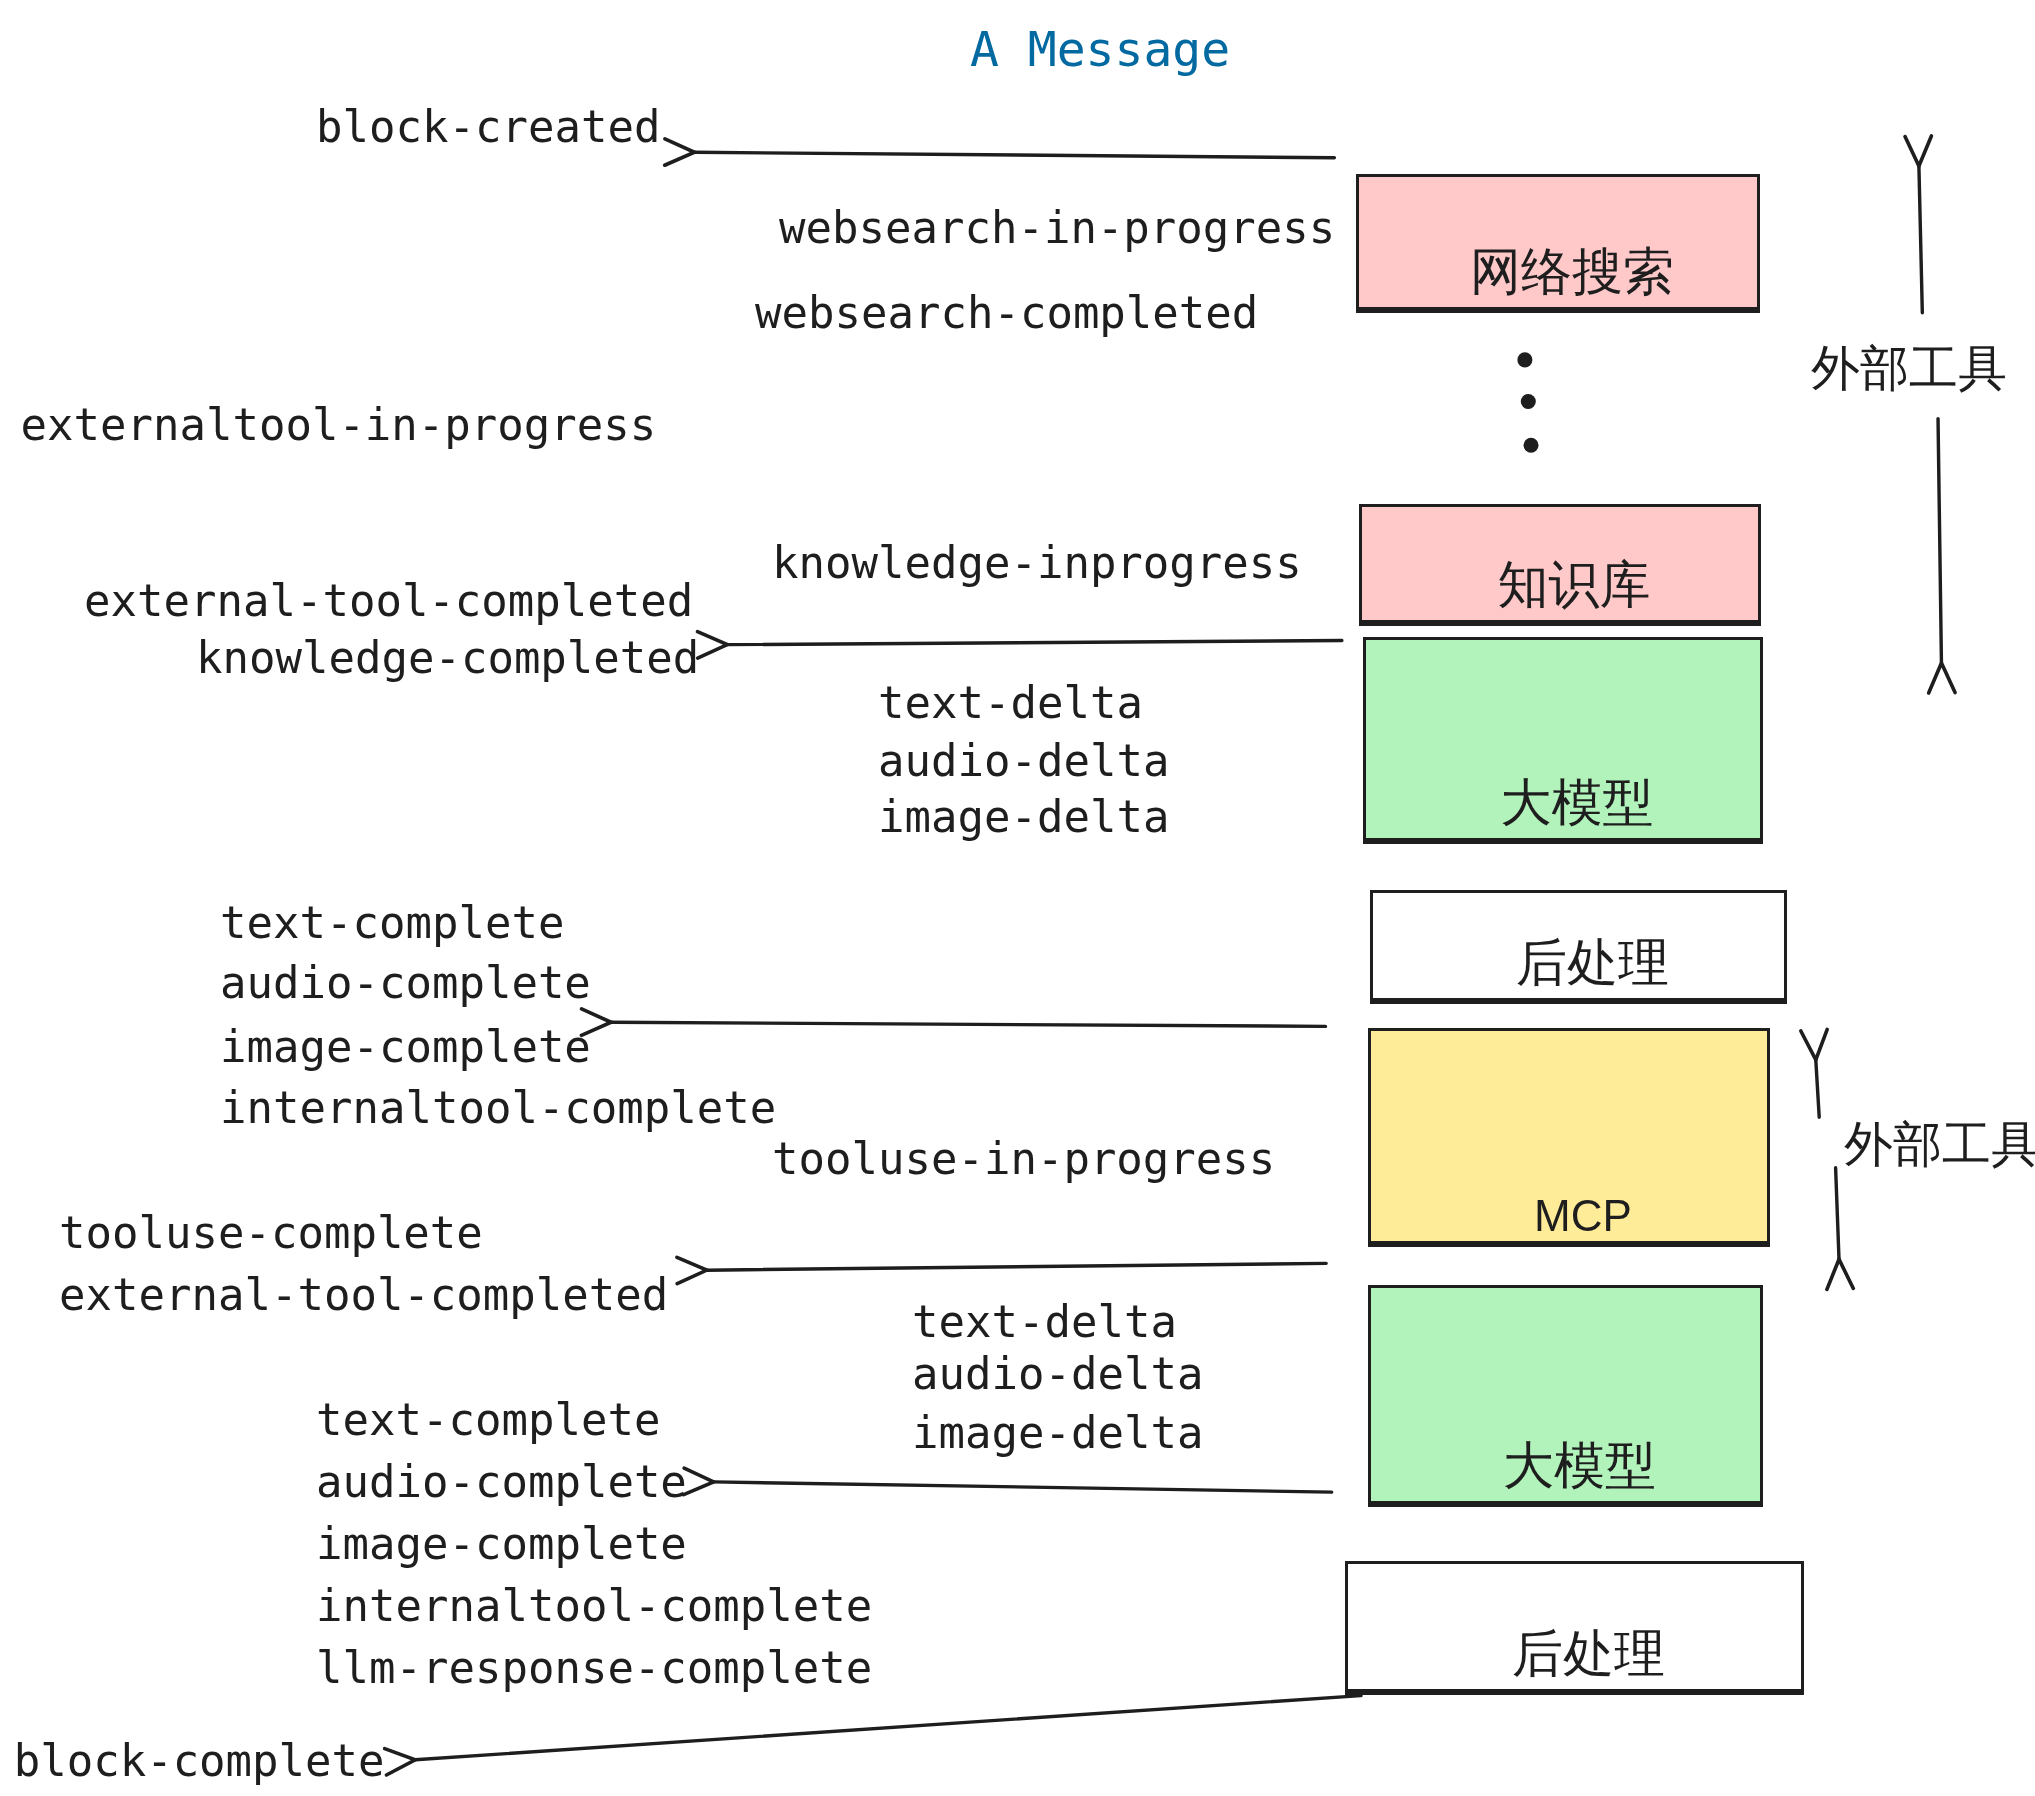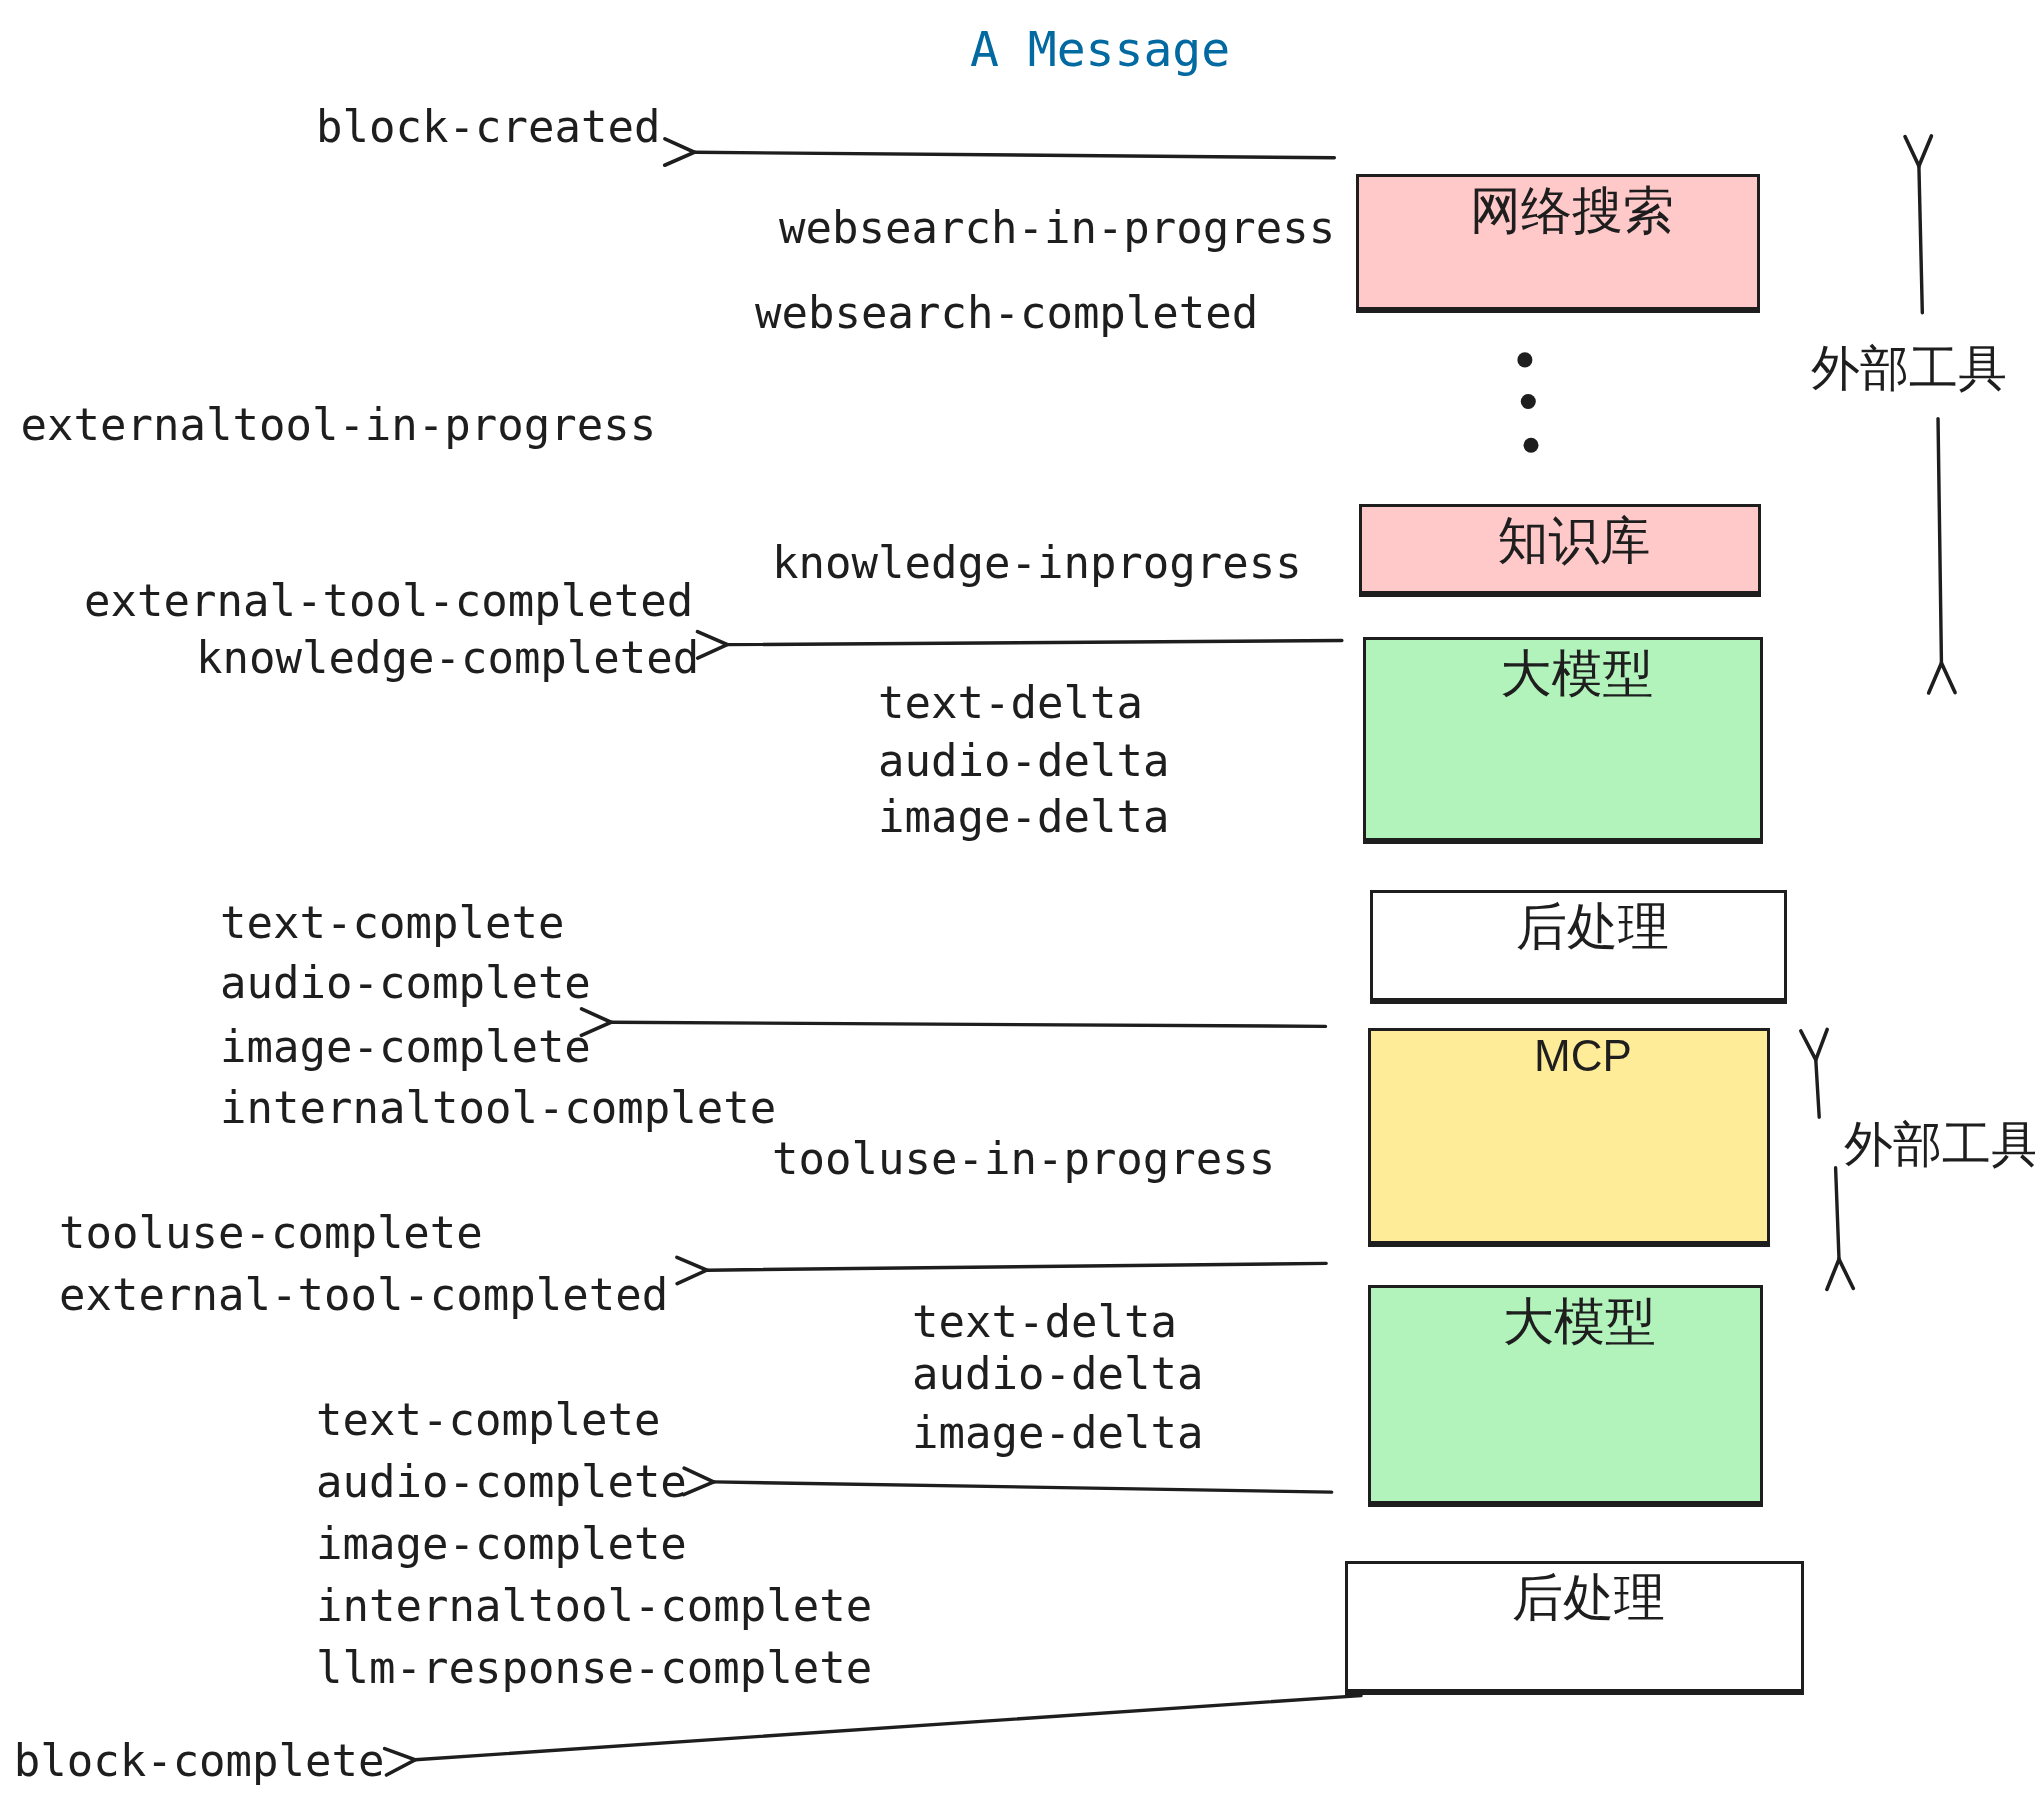--- a/index.html
+++ b/index.html
@@ -2,21 +2,21 @@
 <html style="font-size:11px"><head>
 <meta charset="utf-8">
 <style>
   html,body{margin:0;padding:0;background:#ffffff;}
   #canvas{position:relative;width:2035px;height:1796px;background:#ffffff;overflow:hidden;
           font-family:"DejaVu Sans Mono",monospace;color:#1e1e1e;}
   .ev{position:absolute;font-family:"DejaVu Sans Mono",monospace;font-size:44px;line-height:1.05;
       white-space:nowrap;color:#1e1e1e;}
   .title{position:absolute;font-family:"DejaVu Sans Mono",monospace;font-size:48px;color:#0369a1;white-space:nowrap;}
   .box{position:absolute;border:3.4px solid #1e1e1e;border-bottom-width:6.1px;display:flex;
-       align-items:flex-start;justify-content:center;box-sizing:border-box;padding-left:28px;}
+       align-items:flex-end;justify-content:center;box-sizing:border-box;padding-left:28px;}
   .box-label{font-family:"DejaVu Sans","Liberation Sans",sans-serif;font-size:51px;color:#1e1e1e;white-space:nowrap;}
   .mono-label{font-family:Liberation Sans, sans-serif;font-size:44px;color:#1e1e1e;}
   .side-label{position:absolute;font-family:"DejaVu Sans","Liberation Sans",sans-serif;font-size:49px;
               color:#1e1e1e;white-space:nowrap;}
   svg.overlay{position:absolute;left:0;top:0;width:2035px;height:1796px;pointer-events:none;}
 
   
   #t-title{left:970px;top:20.5px;}
   #ev-block-created{left:316px;top:104px;}
   #ev-websearch-created{left:316px;top:171px;}
@@ -42,21 +42,21 @@
   #ev-image-delta-2{left:912px;top:1410px;}
   #ev-text-complete-2{left:316px;top:1397px;}
   #ev-audio-complete-2{left:316px;top:1459px;}
   #ev-image-complete-2{left:316px;top:1521px;}
   #ev-internaltool-complete-2{left:316px;top:1583px;}
   #ev-llm-response-complete{left:316px;top:1645px;}
   #ev-block-complete{left:13.7px;top:1738px;}
 
   
   #box-websearch{left:1356px;top:174px;width:404px;height:139px;background:#ffc9c9;}
-  #box-knowledge{left:1359px;top:504px;width:402px;height:93px;background:#ffc9c9;}
+  #box-knowledge{left:1359px;top:504px;width:402px;height:122px;background:#ffc9c9;}
   #box-llm1{left:1363px;top:637px;width:400px;height:207px;background:#b2f2bb;}
   #box-post1{left:1370px;top:890px;width:417px;height:114px;background:#ffffff;}
   #box-mcp{left:1368px;top:1028px;width:402px;height:219px;background:#ffec99;}
   #box-llm2{left:1368px;top:1285px;width:395px;height:222px;background:#b2f2bb;}
   #box-post2{left:1345px;top:1561px;width:459px;height:134px;background:#ffffff;}
 
   
   #side-ext-top{left:1811px;top:336px;}
   #side-ext-mid{left:1844px;top:1112px;}
 </style>

